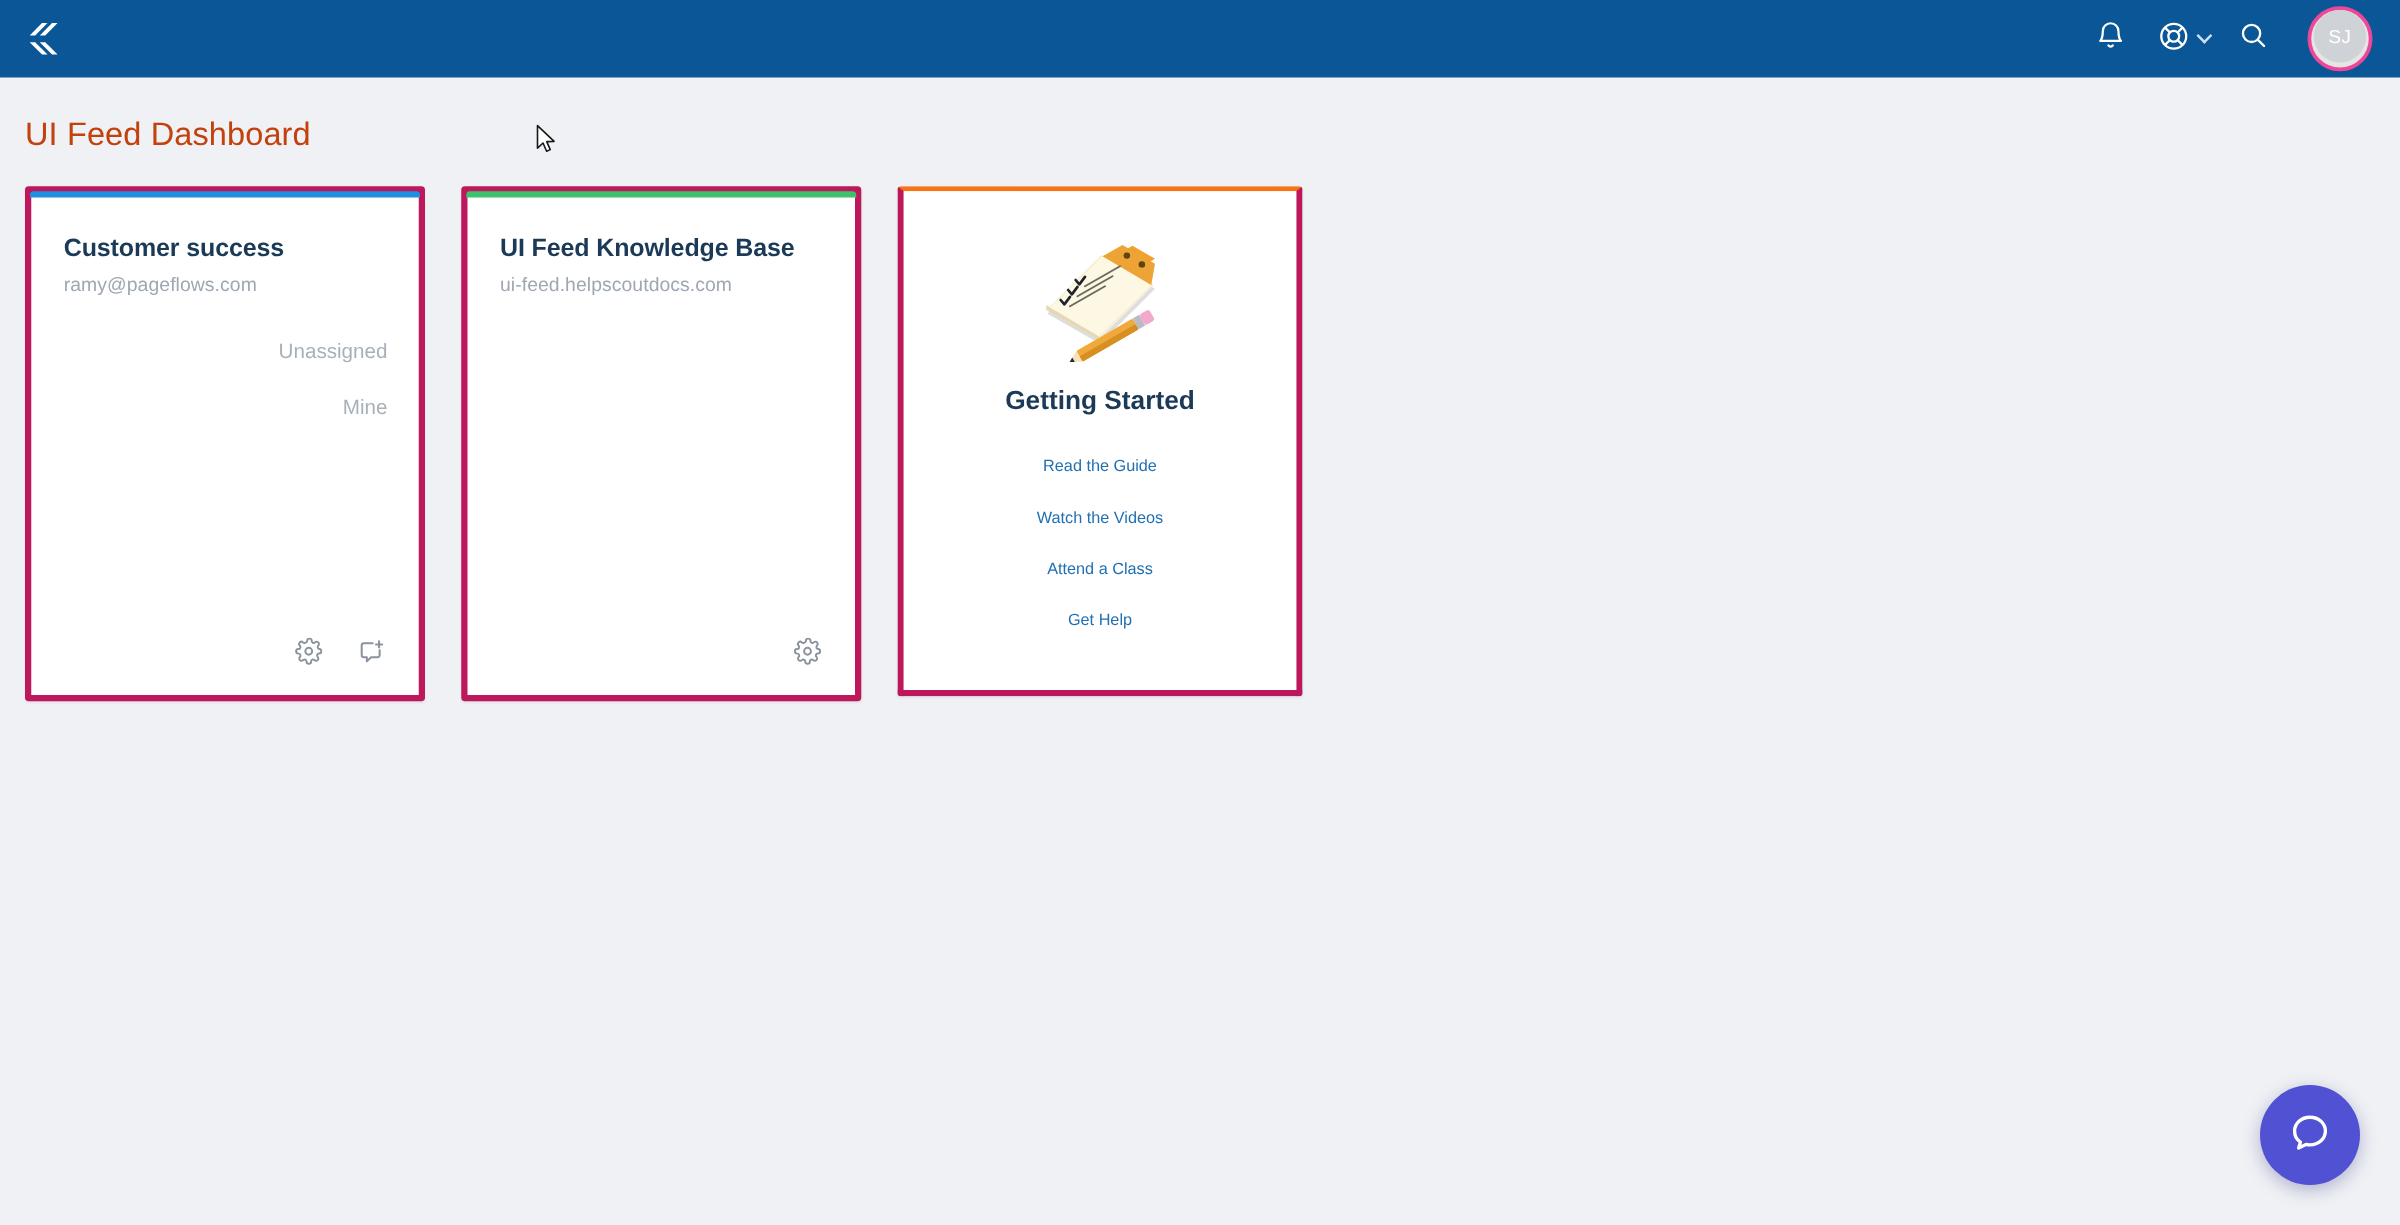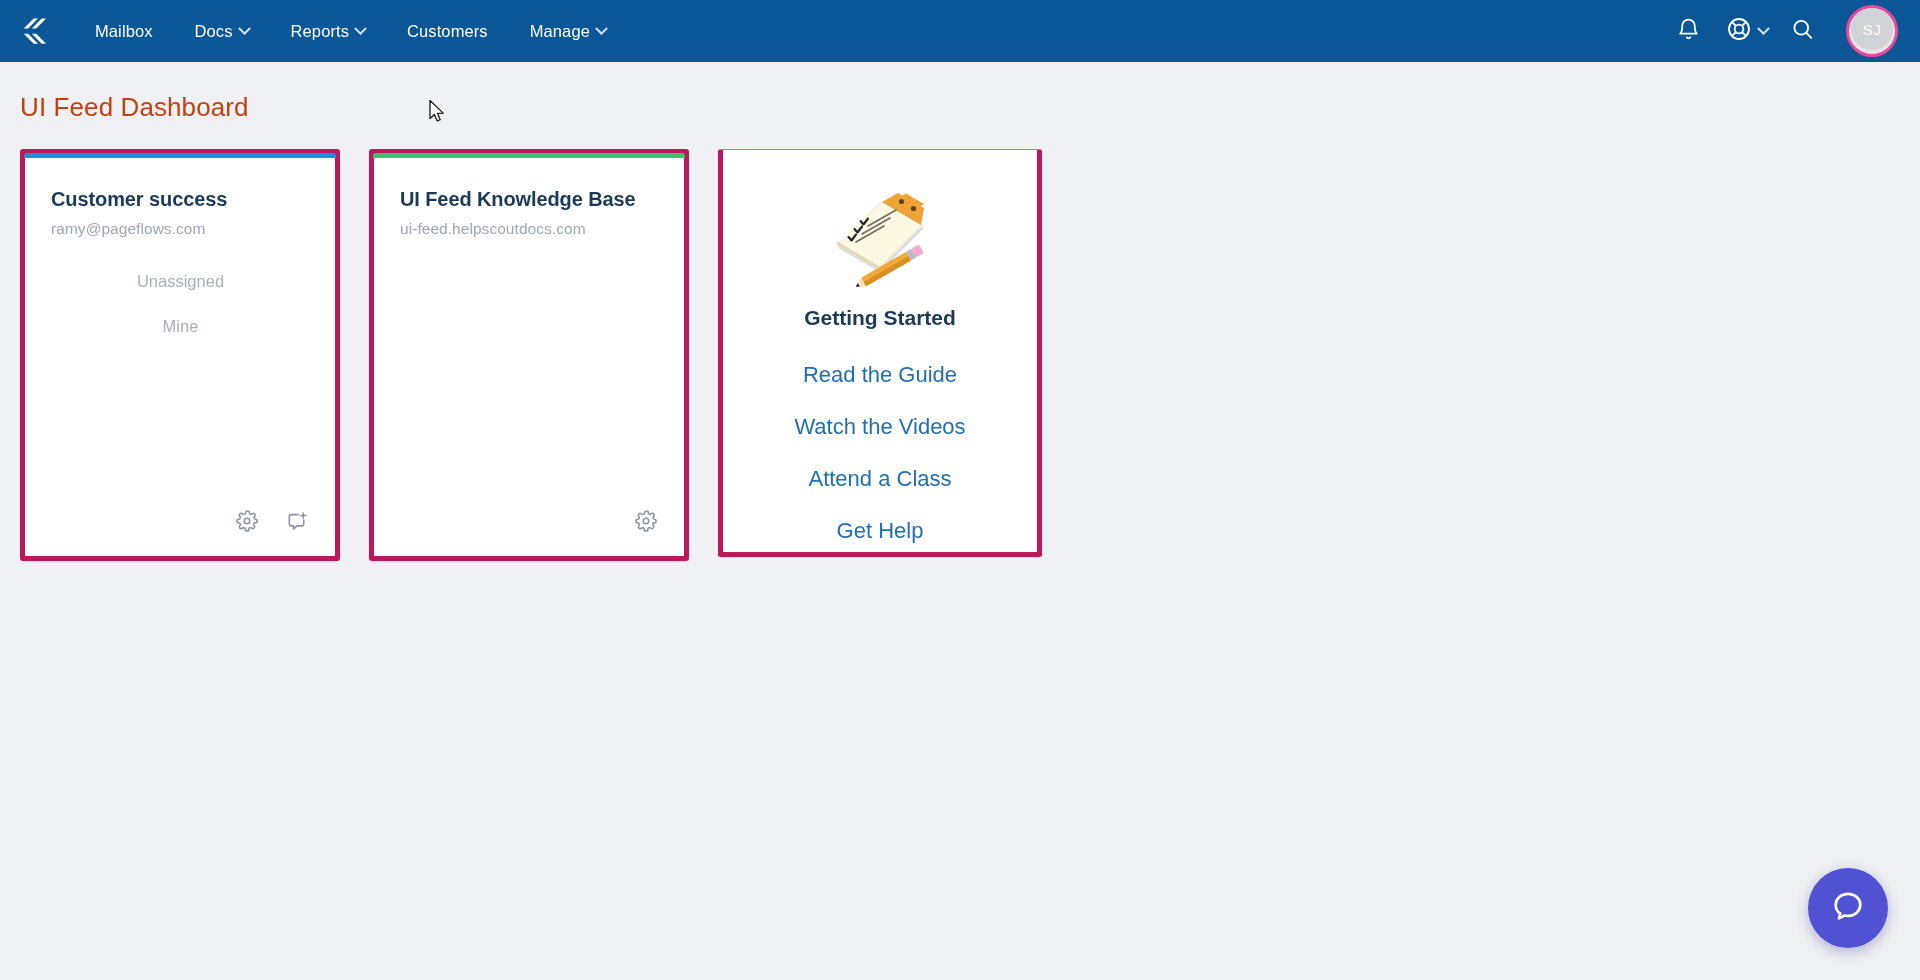--- a/index.html
+++ b/index.html
@@ -105,41 +105,41 @@
   }
   .card-top-accent {
     position: absolute;
     top: -1px; left: -1px; right: -1px;
     height: 5px;
     border-radius: 3px 3px 0 0;
   }
   .mailbox-card { width: 320px; height: 412px; padding: 26px 25px 18px 26px; }
   .docs-card    { width: 320px; height: 412px; padding: 26px 25px 18px 26px; }
   .gs-card      { width: 324px; height: 408px; padding: 30px 26px 22px 26px;
-                  align-items: center; border-top: 1px solid #f97316; }
+                  align-items: center; border-top: 4px solid #f97316; }
 
   .card-title {
     font-size: 20px;
     font-weight: bold;
     color: #1b3a57;
     letter-spacing: -.1px;
     margin-top: 8px;
   }
   .card-subtitle {
     font-size: 15.5px;
     color: #9ea7b3;
     margin-top: 9px;
     letter-spacing: .05px;
   }
 
   .row-list { margin-top: 26px; }
   .row {
     display: flex;
     align-items: center;
-    justify-content: center;
+    justify-content: flex-end;
     font-size: 16.5px;
     padding: 8px 0;
     margin-bottom: 10px;
     cursor: pointer;
   }
   .row.muted { color: #a8b0ba; }
   .row.active { color: #2b3138; }
   .row-count { font-size: 16.5px; color: #2b3138; }
 
   .doc-row {
@@ -168,21 +168,21 @@
   .gs-title {
     font-size: 21px;
     font-weight: bold;
     color: #1b3a57;
     margin-top: 10px;
     margin-bottom: 6px;
   }
   .gs-links { display: flex; flex-direction: column; align-items: center; width: 100%; }
   .gs-link {
     color: #1f6fb2;
-    font-size: 22px;
+    font-size: 13px;
     margin-top: 26px;
     cursor: pointer;
     text-decoration: none;
   }
 
   
   #beacon {
     position: absolute;
     right: 32px; bottom: 32px;
     width: 80px; height: 80px;
@@ -211,40 +211,20 @@
     <svg viewBox="0 0 32 32" width="30" height="30" aria-hidden="true">
       <g fill="#ffffff">
         <path d="M4 13.2 L14.5 2.6 L19.2 2.6 L8.7 13.2 Z"></path>
         <path d="M12.6 13.2 L23.1 2.6 L27.8 2.6 L17.3 13.2 Z"></path>
         <path d="M4 18.9 L14.5 29.5 L19.2 29.5 L8.7 18.9 Z" transform="rotate(180 11.6 24.2)"></path>
         <path d="M12.6 18.9 L23.1 29.5 L27.8 29.5 L17.3 18.9 Z" transform="rotate(180 20.2 24.2)"></path>
       </g>
     </svg>
   </div>
 
-  <div class="nav-links">
-    <div class="nav-item">
-      <span>Mailbox</span>
-    </div>
-    <div class="nav-item">
-      <span>Docs</span>
-      <span class="caret"></span>
-    </div>
-    <div class="nav-item">
-      <span>Reports</span>
-      <span class="caret"></span>
-    </div>
-    <div class="nav-item">
-      <span>Customers</span>
-    </div>
-    <div class="nav-item">
-      <span>Manage</span>
-      <span class="caret"></span>
-    </div>
-  </div>
 
   <div class="nav-right">
 
     <div class="nav-icon-btn">
       <span>
         <svg viewBox="0 0 24 24" width="25" height="25" fill="none" stroke="#ffffff" stroke-width="1.7" stroke-linecap="round" stroke-linejoin="round">
           <path d="M18 8.5a6 6 0 1 0-12 0c0 6-2 7.5-2 7.5h16s-2-1.5-2-7.5z"></path>
           <path d="M13.7 19.5a2 2 0 0 1-3.4 0"></path>
         </svg>
       </span>

